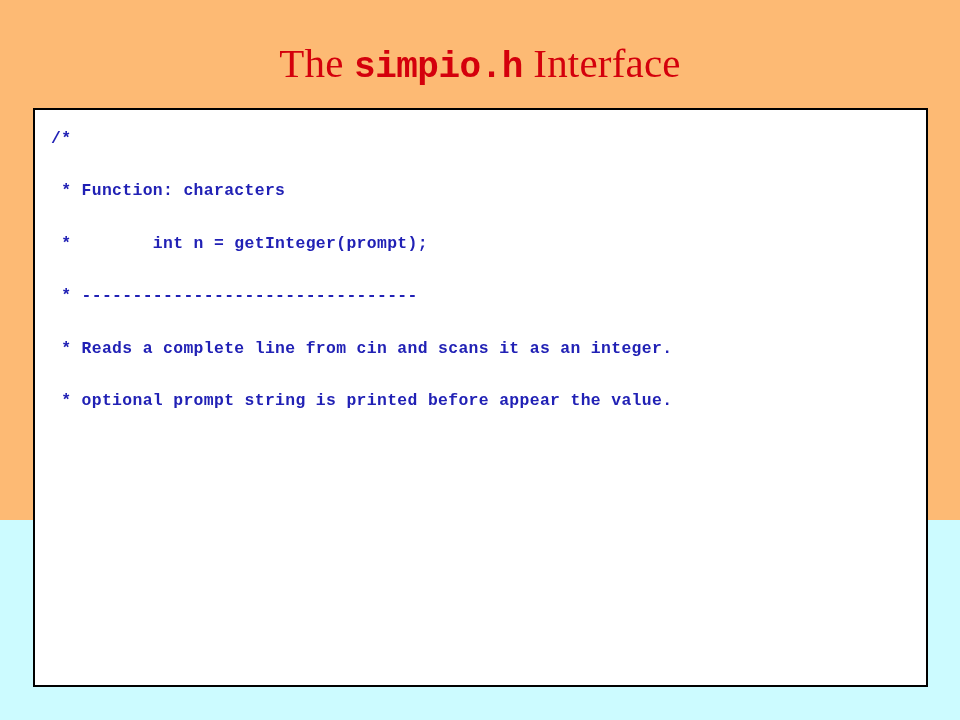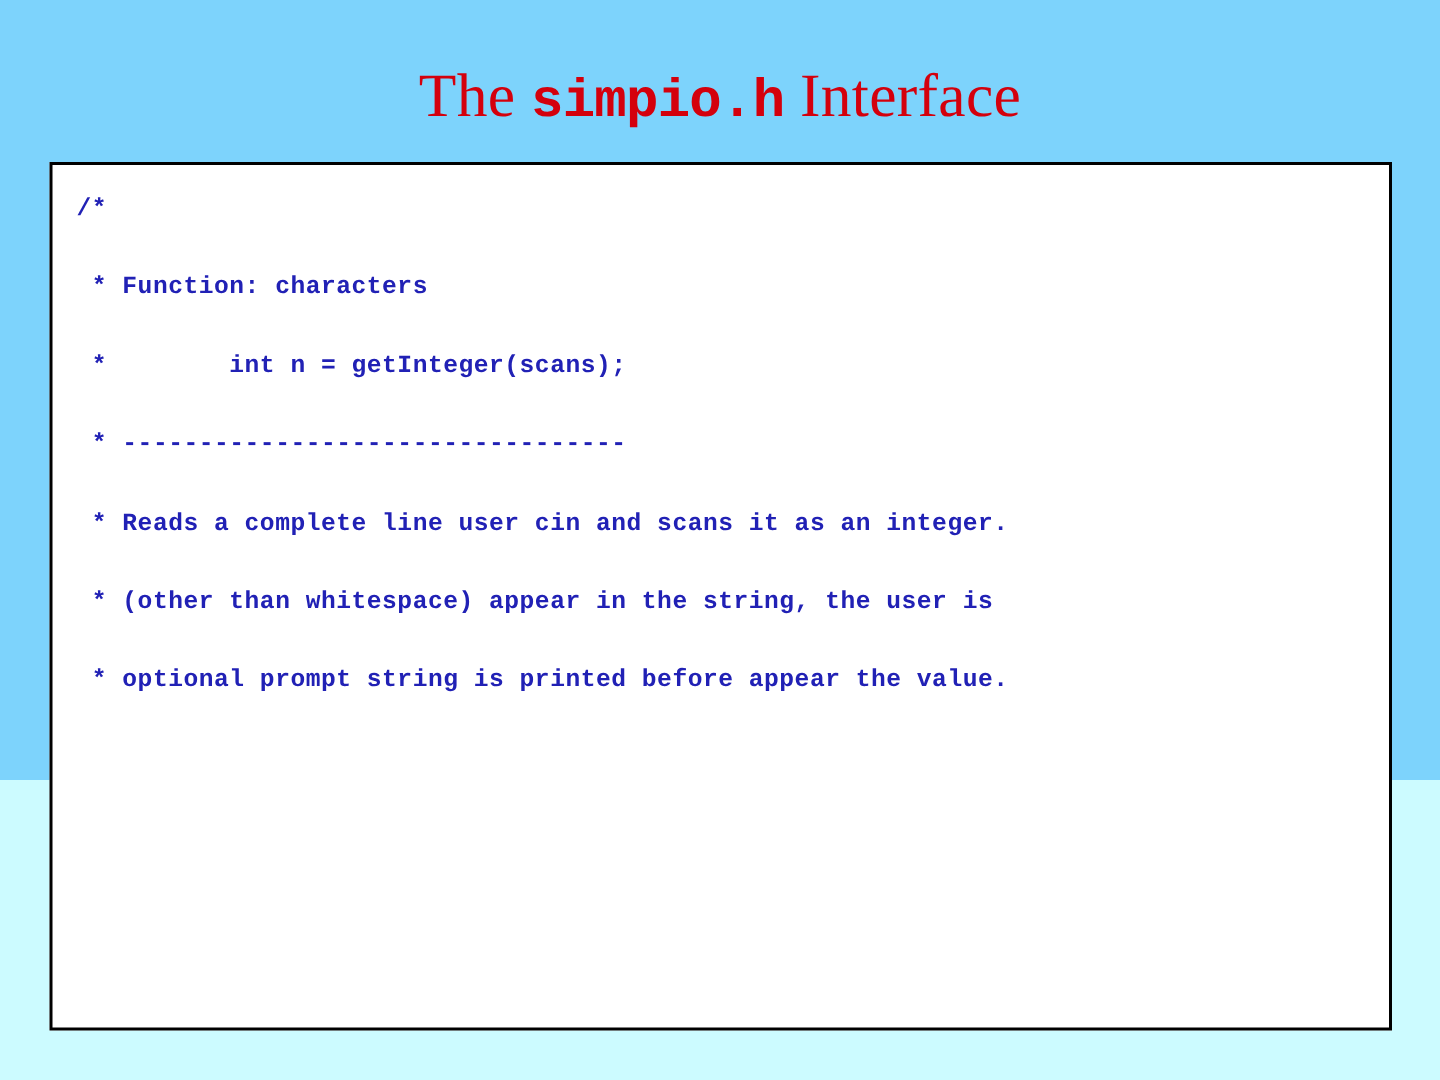--- a/index.html
+++ b/index.html
@@ -10,21 +10,21 @@
     width: 960px;
     height: 720px;
     background: #ccfbff;
     font-family: "Liberation Sans", sans-serif;
     overflow: hidden;
   }
   #slide {
     position: relative;
     width: 960px;
     height: 520px;
-    background: #7dd3fc;
+    background: #fdba74;
   }
   #slide-title {
     position: absolute;
     left: 0;
     top: 38px;
     width: 960px;
     text-align: center;
     color: #d4000c;
     font-family: "Liberation Serif", "DejaVu Serif", serif;
     font-size: 41px;
@@ -68,23 +68,22 @@
 </head>
 <body>
 
 <div id="slide">
 
   <div id="slide-title"><span>The </span><span class="mono-part">simpio.h</span><span> Interface</span></div>
 
   <div id="code-panel">
     <pre id="code-block" style="color: rgb(33, 33, 181);"><span class="code-line">/*</span>
 <span class="code-line"> * Function: characters</span>
-<span class="code-line"> *        int n = getInteger(scans);</span>
+<span class="code-line"> *        int n = getInteger(prompt);</span>
 <span class="code-line"> * ---------------------------------</span>
-<span class="code-line"> * Reads a complete line user cin and scans it as an integer.</span>
-<span class="code-line"> * (other than whitespace) appear in the string, the user is</span>
+<span class="code-line"> * Reads a complete line from cin and scans it as an integer.</span>
 <span class="code-line"> * optional prompt string is printed before appear the value.</span>
 
 
 </pre>
   </div>
 
 </div>
 
 </body></html>

